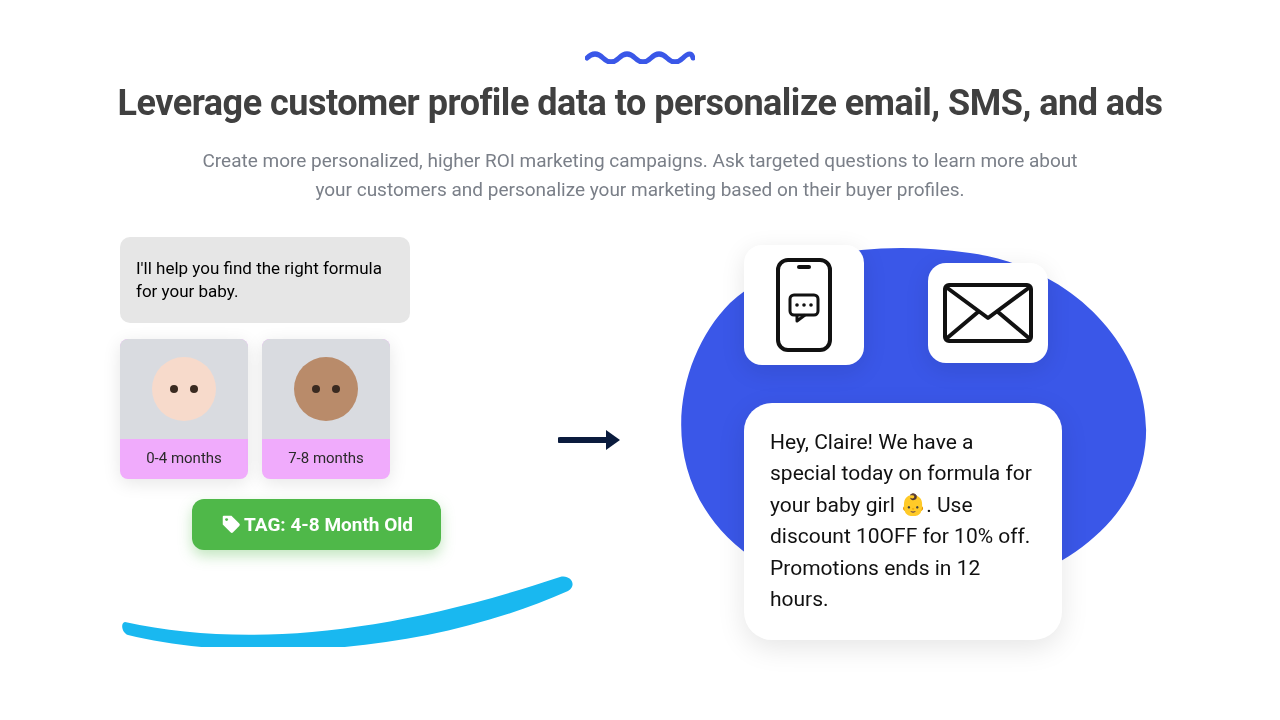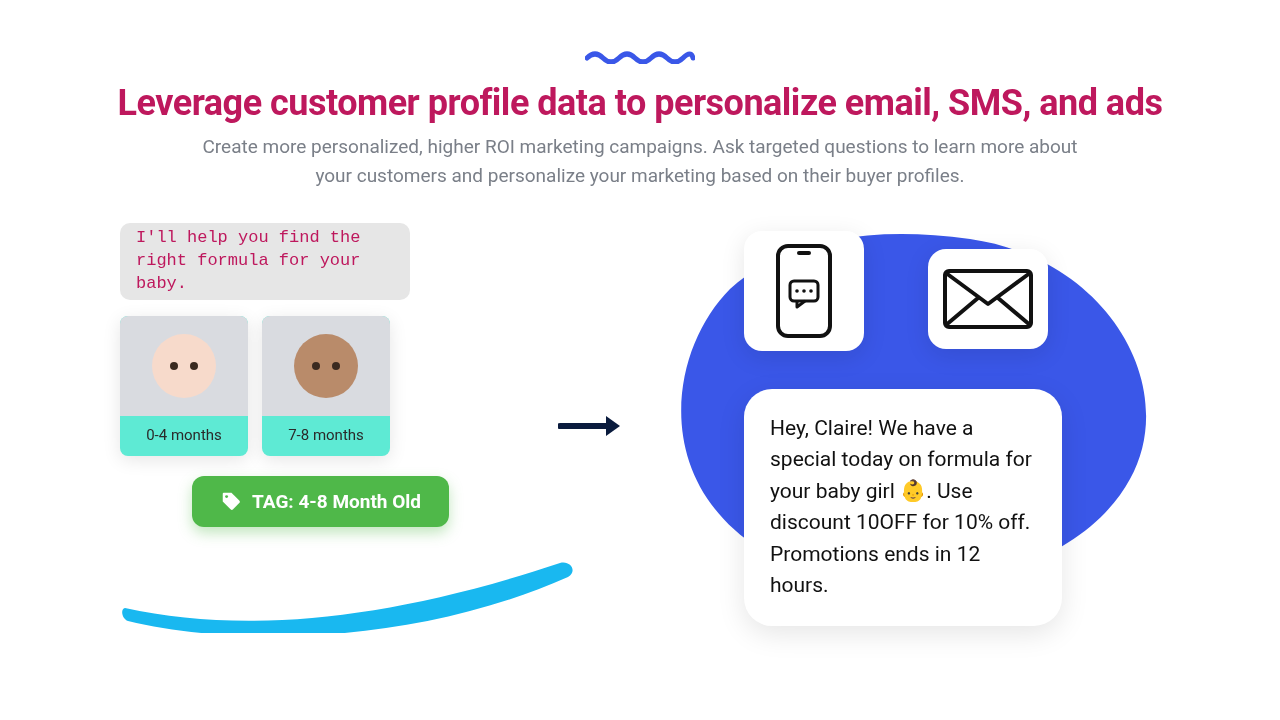--- a/index.html
+++ b/index.html
@@ -14,63 +14,62 @@
   .squiggle {
     display: flex;
     justify-content: center;
     margin-top: 48px;
   }
   .squiggle svg { display: block; }
   h1.heading {
     text-align: center;
     font-size: 36px;
     font-weight: 700;
-    color: #be185d;
+    color: #404040;
     margin-top: 18px;
     letter-spacing: -0.5px;
   }
   .subtitle {
     text-align: center;
     font-size: 19px;
     color: #7a7f88;
     line-height: 1.55;
     max-width: 900px;
-    margin: 8px auto 0;
+    margin: 22px auto 0;
   }
   .stage {
     position: relative;
     width: 1040px;
     margin: 32px auto 0;
     height: 420px;
   }
   
   .left {
     position: absolute;
     left: 0;
     top: 0;
     width: 430px;
   }
   .bubble {
     background: #e6e6e6;
     border-radius: 10px;
-    padding: 4px 16px;
+    padding: 20px 16px;
     font-size: 17px;
-    color: #be185d;
+    color: #000000;
     display: inline-block;
     max-width: 290px;
     line-height: 1.35;
-    font-family: Liberation Mono, monospace;
   }
   .options {
     display: flex;
     gap: 14px;
     margin-top: 16px;
   }
   .option {
-    background: #5eead4;
+    background: #f0abfc;
     border-radius: 8px;
     box-shadow: 0 4px 18px rgba(0,0,0,0.10);
     width: 128px;
     overflow: hidden;
     cursor: pointer;
   }
   .option .img {
     height: 100px;
     background: #d9dbe0;
     position: relative;
@@ -104,21 +103,21 @@
   .babyA { background: linear-gradient(#e9c6c6,#d9a9a9); }
   .babyB { background: linear-gradient(#d5ccc9,#b8aba7); }
   .babyC { background: linear-gradient(#c9d7de,#a9bccb); }
   .babyA .baby-head{ background:#f7dacb; }
   .babyB .baby-head{ background:#b98b6a; }
   .babyC .baby-head{ background:#e9c7a8; }
 
   .tag-pill {
     display: inline-flex;
     align-items: center;
-    gap: 10px;
+    gap: 2px;
     background: #4fb849;
     color: #fff;
     font-weight: 700;
     font-size: 19px;
     padding: 14px 28px;
     border-radius: 12px;
     margin-top: 20px;
     margin-left: 72px;
     box-shadow: 0 6px 14px rgba(79,184,73,0.35);
   }

